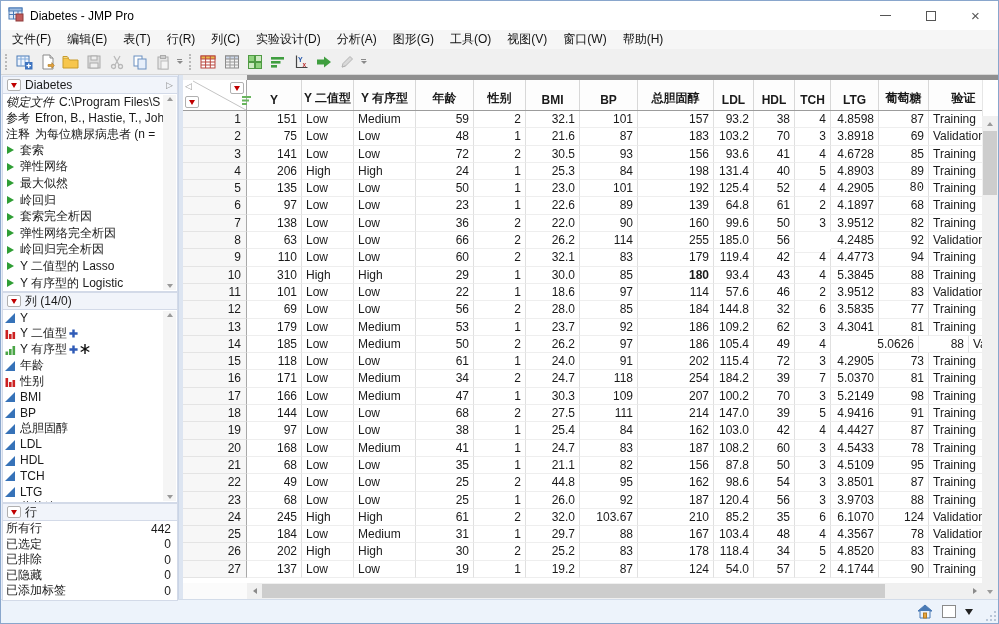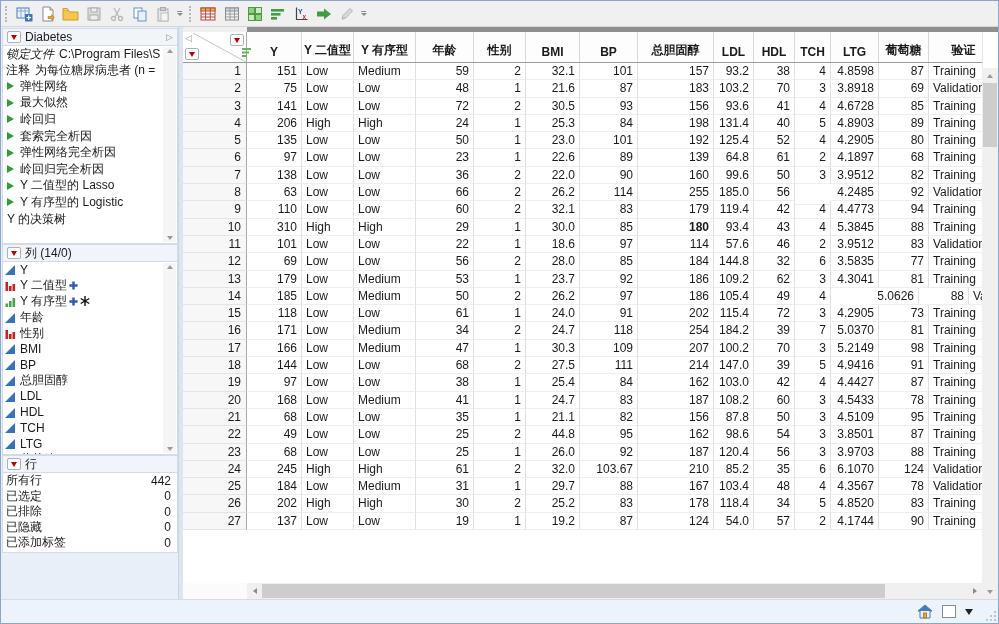--- a/index.html
+++ b/index.html
@@ -101,21 +101,57 @@
   .layout-square { width:14px; height:13px; background:#fff; border:1px solid #8a8a8a; }
   .dd-tri { width:0; height:0; border-left:4px solid transparent; border-right:4px solid transparent; border-top:6px solid #222; }
   .resize-grip { width:12px; height:12px; margin:6px 2px 0 2px; position:relative; }
   .resize-grip i { position:absolute; width:2px; height:2px; background:#b9c6d8; }
 </style>
 </head>
 <body>
 
 <div class="window">
 
-
+  <div class="titlebar">
+    <span>
+      <svg width="16" height="16" viewBox="0 0 16 16">
+          <rect x="1" y="2" width="13" height="11" fill="#dfe9f7" stroke="#4a7ab5"></rect>
+          <rect x="1" y="2" width="13" height="3" fill="#9dbbe0" stroke="#4a7ab5"></rect>
+          <path d="M5.5 5v8M10 5v8M1 8.5h13" stroke="#4a7ab5" fill="none"></path>
+          <rect x="8" y="8" width="7" height="7" fill="#c05b5b" stroke="#8f3b3b"></rect>
+        </svg>
+    </span>
+    <span class="title-text">Diabetes - JMP Pro</span>
+    <div class="win-controls">
+      <div class="win-btn">
+          <span class="glyph-min"></span>
+        </div>
+      <div class="win-btn">
+          <span class="glyph-max"></span>
+        </div>
+      <div class="win-btn">
+          <span class="glyph-close">×</span>
+        </div>
+    </div>
+  </div>
+
+  <div class="menubar" id="menubar">
+      <span class="menu-item">文件(F)</span>
+      <span class="menu-item">编辑(E)</span>
+      <span class="menu-item">表(T)</span>
+      <span class="menu-item">行(R)</span>
+      <span class="menu-item">列(C)</span>
+      <span class="menu-item">实验设计(D)</span>
+      <span class="menu-item">分析(A)</span>
+      <span class="menu-item">图形(G)</span>
+      <span class="menu-item">工具(O)</span>
+      <span class="menu-item">视图(V)</span>
+      <span class="menu-item">窗口(W)</span>
+      <span class="menu-item">帮助(H)</span>
+    </div>
 
   <div class="toolbar" id="toolbar">
       <span class="grip"></span>
       <span class="tb-group">
         <span class="tb-btn">
           <svg width="17" height="16" viewBox="0 0 17 16">
             <rect x="1" y="2" width="12" height="10" fill="#eef4fd" stroke="#4a7ab5"></rect>
             <path d="M1 5h12M5 2v10M9 2v10" stroke="#7fa8d9" fill="none"></path>
             <rect x="9" y="8" width="7.5" height="7.5" fill="#3e74c0"></rect>
             <path d="M10.5 11.7h4.5M12.7 9.5v4.5" stroke="#fff" stroke-width="1.3"></path>
@@ -228,21 +264,26 @@
       <div class="panel">
         <div class="panel-header">
           <span class="rt-btn">
               <span class="rt-tri"></span>
             </span>
           <span class="panel-title">Diabetes</span>
           <span class="panel-expand">▷</span>
         </div>
         <div class="panel-content" id="table-panel-content" style="height:198px;">
             <div class="prop-line"><span class="prop-label">锁定文件</span><span>C:\Program Files\S</span></div>
+            <div class="prop-line"><span class="prop-label plain">参考</span><span>Efron, B., Hastie, T., Joh</span></div>
             <div class="prop-line"><span class="prop-label plain">注释</span><span>为每位糖尿病患者 (n =</span></div>
+            <div class="script-item">
+              <span class="play-tri"></span>
+              <span>套索</span>
+            </div>
             <div class="script-item">
               <span class="play-tri"></span>
               <span>弹性网络</span>
             </div>
             <div class="script-item">
               <span class="play-tri"></span>
               <span>最大似然</span>
             </div>
             <div class="script-item">
               <span class="play-tri"></span>
@@ -547,21 +588,21 @@
                   <div class="cell al-l" style="width: 62px;">Low</div>
                   <div class="cell al-r" style="width: 58px;">50</div>
                   <div class="cell al-r" style="width: 52px;">1</div>
                   <div class="cell al-r" style="width: 54px;">23.0</div>
                   <div class="cell al-r" style="width: 58px;">101</div>
                   <div class="cell al-r" style="width: 76px;">192</div>
                   <div class="cell al-r" style="width: 40px;">125.4</div>
                   <div class="cell al-r" style="width: 41px;">52</div>
                   <div class="cell al-r" style="width: 36px;">4</div>
                   <div class="cell al-r" style="width: 48px;">4.2905</div>
-                  <div class="cell al-r" style="width: 50px;">80</div>
+                  <div class="cell al-r" style="width: 50px; font-family: Liberation Mono, monospace;">80</div>
                   <div class="cell al-l" style="width: 70px;">Training</div>
                 </div>
                 <div class="trow">
                   <div class="rownum">6</div>
                   <div class="cell al-r" style="width: 55px;">97</div>
                   <div class="cell al-l" style="width: 52px;">Low</div>
                   <div class="cell al-l" style="width: 62px;">Low</div>
                   <div class="cell al-r" style="width: 58px;">23</div>
                   <div class="cell al-r" style="width: 52px;">1</div>
                   <div class="cell al-r" style="width: 54px;">22.6</div>

